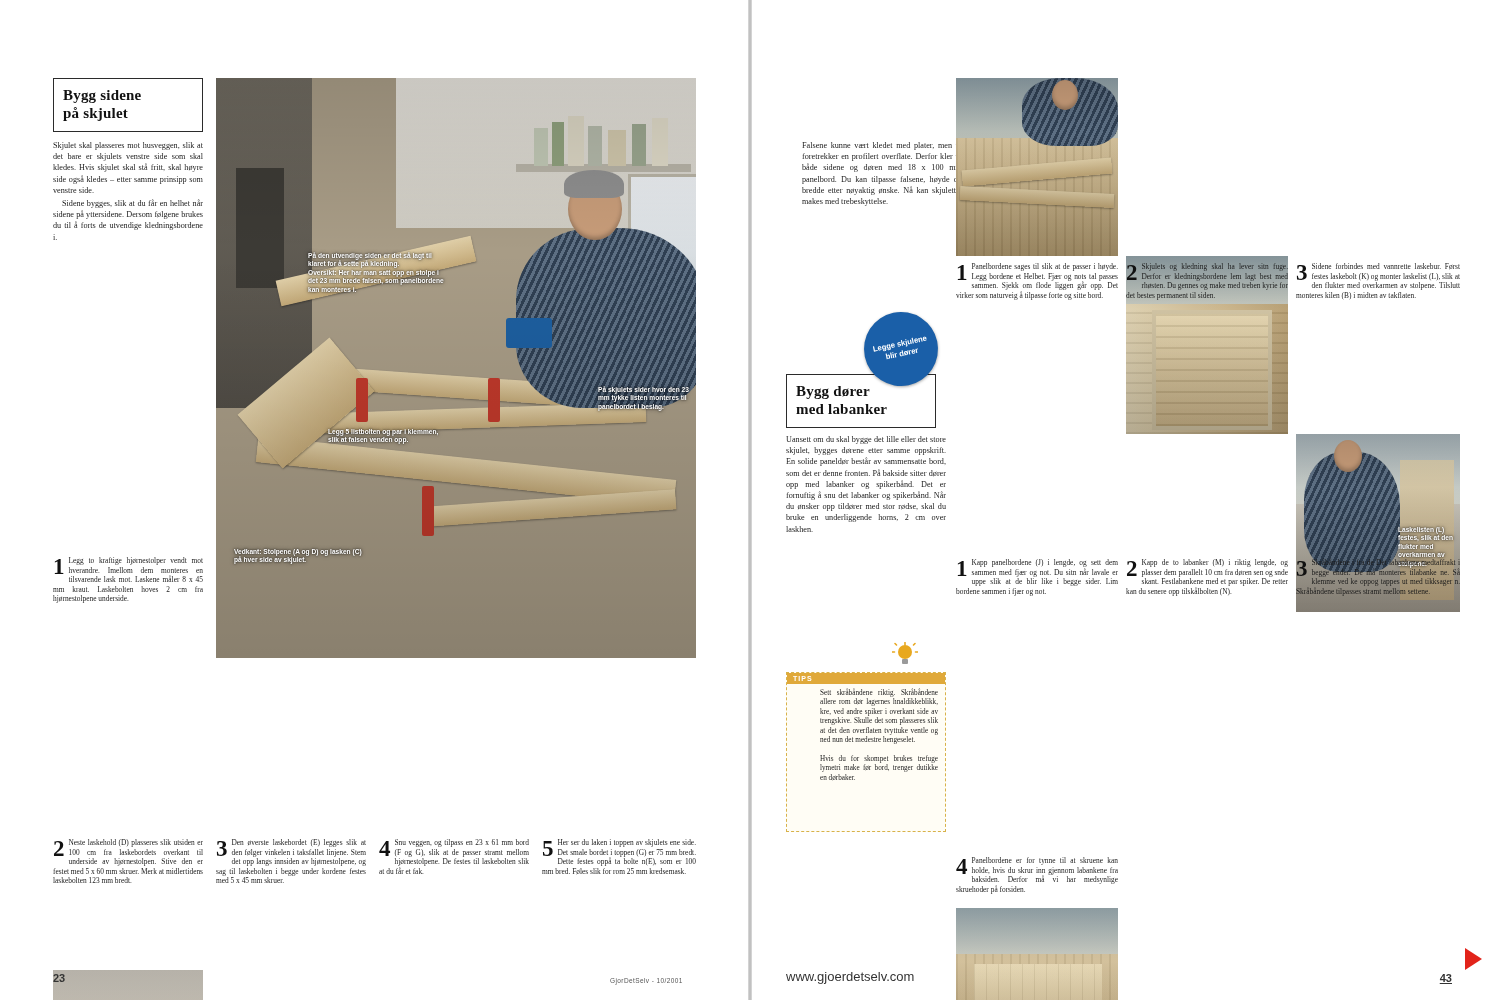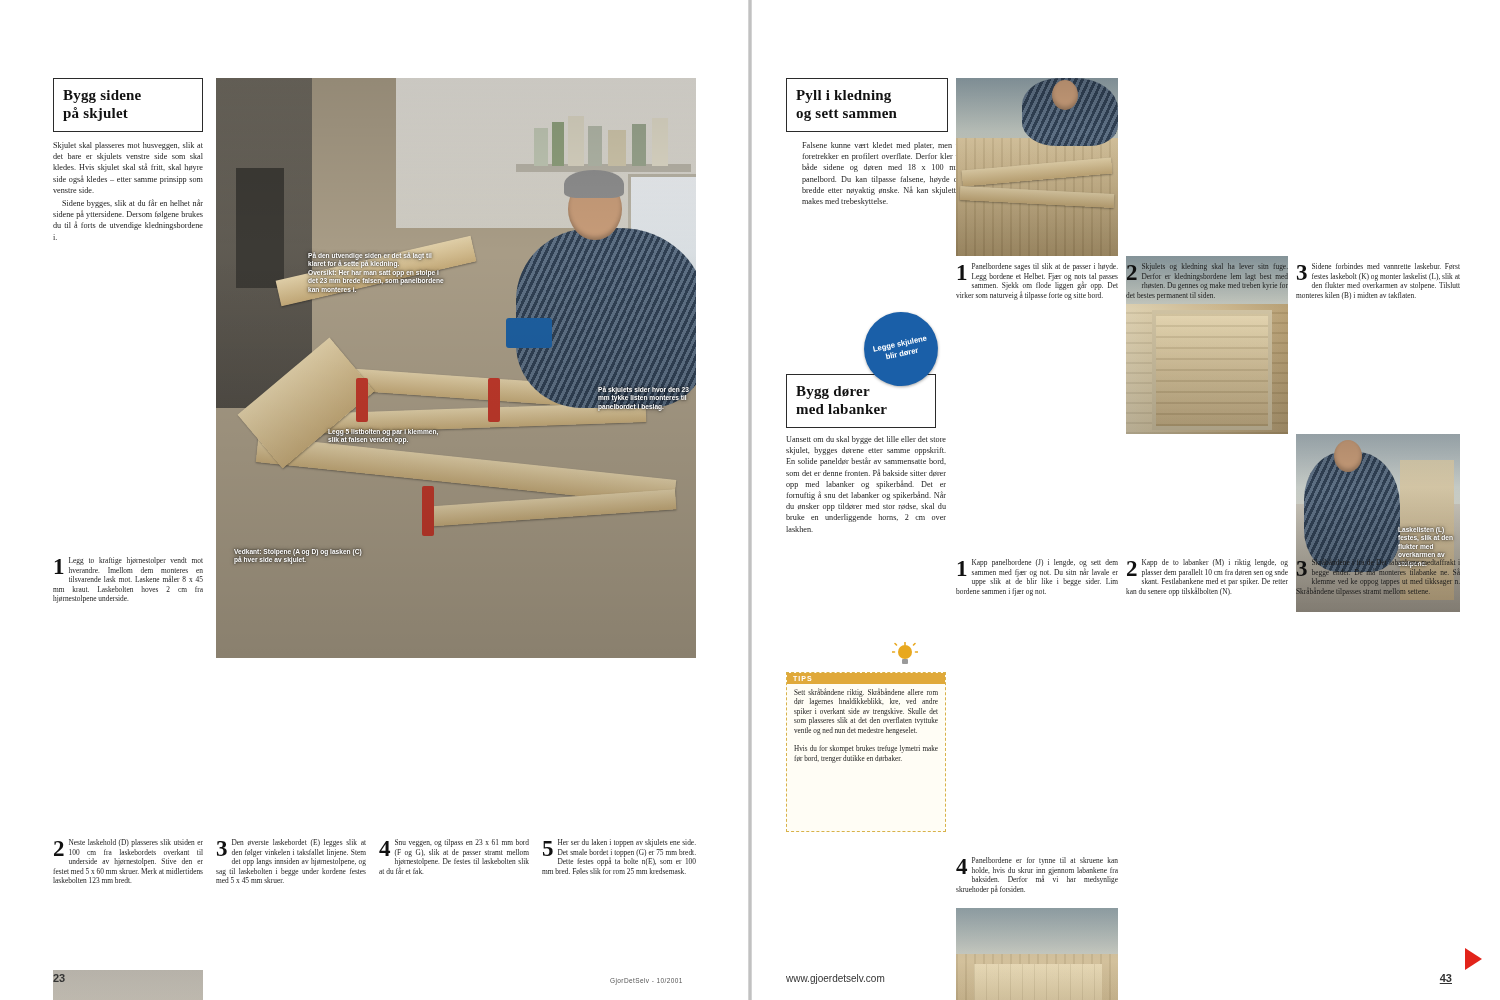--- a/index.html
+++ b/index.html
@@ -142,21 +142,21 @@
     line-height: 9.6px;
     transform: rotate(-12deg);
     box-shadow: 0 1px 3px rgba(0,0,0,.35);
     z-index: 40;
   }
 
   .folio {
     position: absolute;
     bottom: 16px;
     font-family: "Liberation Sans", sans-serif;
-    font-size: 10px;
+    font-size: 13px;
     color: #333;
   }
   .folio.num { font-weight: bold; font-size: 11px; }
   .center-credit {
     position: absolute;
     bottom: 16px;
     font-family: "Liberation Sans", sans-serif;
     font-size: 6.5px;
     color: #555;
     letter-spacing: .4px;
@@ -327,24 +327,20 @@
       <span class="num">5</span>
       <span>Her ser du laken i toppen av skjulets ene side. Det smale bordet i toppen (G) er 75 mm bredt. Dette festes oppå ta bolte n(E), som er 100 mm bred. Føles slik for rom 25 mm kredsemask.</span>
     </div>
 
     <div class="folio num" style="left:53px;">23</div>
     <div class="center-credit" style="left:610px;">GjorDetSelv - 10/2001</div>
   </div>
 
   <div class="page right">
 
-    <div class="blk headbox" style="left:36px; top:78px; width:162px;">
-      <div class="hl" style="white-space:pre-line;">Pyll i kledning
-og sett sammen</div>
-    </div>
     <div class="blk body-text" style="left:52px; top:140px; width:160px;">
       <p>Falsene kunne vært kledet med plater, men vi foretrekker en profilert overflate. Derfor kler vi både sidene og døren med 18 x 100 mm panelbord. Du kan tilpasse falsene, høyde og bredde etter nøyaktig ønske. Nå kan skjulettet makes med trebeskyttelse.</p>
     </div>
 
     <div class="blk photo sc-wood" style="left:206px; top:78px; width:162px; height:178px;">
       <div class="ph-in sc-wood"></div>
       <div style="position:absolute;left:0;top:0;width:162px;height:60px;background:linear-gradient(to bottom,#8fa0a8,#b9beb6);"></div>
       <div class="man" style="left:66px;top:0;width:96px;height:68px;"></div>
       <div class="man-head" style="left:96px;top:2px;width:26px;height:30px;"></div>
       <div class="plank" style="left:6px;top:86px;width:150px;height:16px;transform:rotate(-5deg);"></div>
@@ -424,21 +420,21 @@
           <line x1="2.5" y1="10" x2="0.5" y2="10"></line>
           <line x1="25.5" y1="10" x2="23.5" y2="10"></line>
           <line x1="4.5" y1="3" x2="3" y2="1.5"></line>
           <line x1="21.5" y1="3" x2="23" y2="1.5"></line>
         </g>
       </svg>
     </div>
 
     <div class="blk tipbox" style="left:36px; top:672px; width:160px; height:160px;">
       <div class="tiphead">TIPS</div>
-      <div class="tipbody" style="white-space:pre-line;">Sett skråbåndene riktig. Skråbåndene allere rom dør lagernes hnaldikkeblikk, kre, ved andre spiker i overkant side av trengskive. Skulle det som plasseres slik at det den overflaten tvyttuke ventle og ned nun det medestre hengeselet.
+      <div class="tipbody" style="white-space:pre-line;margin-left:26px;">Sett skråbåndene riktig. Skråbåndene allere rom dør lagernes hnaldikkeblikk, kre, ved andre spiker i overkant side av trengskive. Skulle det som plasseres slik at det den overflaten tvyttuke ventle og ned nun det medestre hengeselet.
 
 Hvis du for skompet brukes trefuge lymetri make før bord, trenger dutikke en dørbaker.</div>
     </div>
 
     <div class="blk cap" style="left:206px; top:856px; width:162px;">
       <span class="num">4</span>
       <span>Panelbordene er for tynne til at skruene kan holde, hvis du skrur inn gjennom labankene fra baksiden. Derfor må vi har medsynlige skruehoder på forsiden.</span>
     </div>
 
     <div class="arrow-next"></div>

